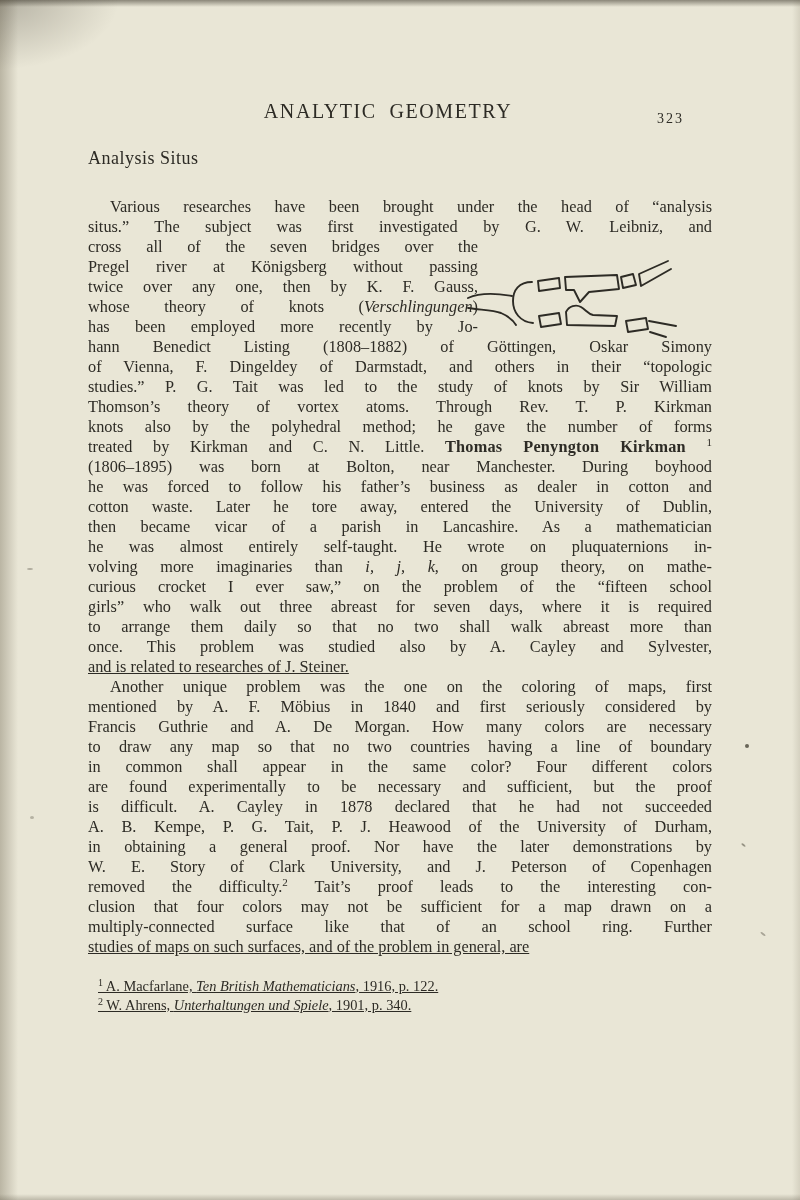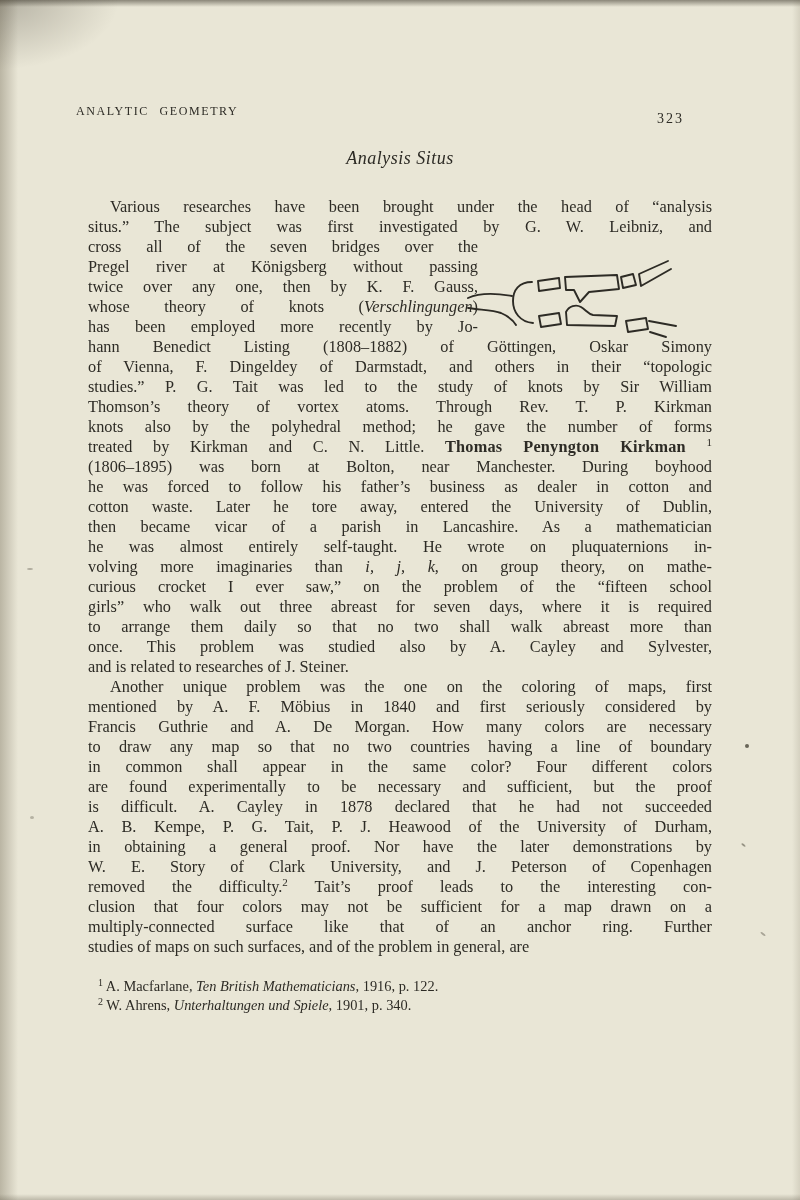--- a/index.html
+++ b/index.html
@@ -24,33 +24,33 @@
   .speck{position:absolute;background:rgba(62,57,45,.75);border-radius:50%;}
   .speck.s1{left:745px;top:744px;width:4px;height:4px;}
   .speck.s2{left:741px;top:844px;width:5px;height:2px;transform:rotate(40deg);opacity:.65;}
   .speck.s3{left:760px;top:933px;width:6px;height:2px;transform:rotate(38deg);opacity:.5;}
   .speck.s4{left:27px;top:568px;width:6px;height:2px;opacity:.45;}
   .speck.s5{left:30px;top:816px;width:4px;height:3px;opacity:.4;}
 
   .text-block{position:absolute;left:88px;top:100px;width:624px;}
 
   .running-head{position:relative;height:22px;}
-  .running-title{display:block;transform:translateX(-12px);
-    font-size:12px;letter-spacing:1.6px;word-spacing:6px;line-height:22px;}
+  .running-title{display:block;text-align:center;transform:translateX(-12px);
+    font-size:20px;letter-spacing:1.6px;word-spacing:6px;line-height:22px;}
   .folio{position:absolute;right:28px;top:8px;font-size:14px;letter-spacing:2px;line-height:22px;}
 
-  .situs{margin-top:25px;height:22px;text-align:center;font-style:italic;
+  .situs{margin-top:25px;height:22px;
     font-size:18px;letter-spacing:.5px;line-height:22px;}
 
   .body-text{position:relative;margin-top:28px;}
 
   .ln{font-size:16.3px;line-height:20px;height:20px;
     text-align:justify;text-align-last:justify;overflow:visible;}
   .ln.narrow{width:390px;}
-  .ln.last{text-align-last:left;}
+  .ln.last{text-align-last:left;text-decoration:underline;}
   .ln.indent{text-indent:22px;}
   .it{font-style:italic;}
   .bd{font-weight:bold;letter-spacing:.2px;}
   .sup{font-size:11px;vertical-align:6px;line-height:0;}
 
   .figure{position:absolute;left:377px;top:49px;width:215px;height:112px;}
   .figure svg{display:block;width:215px;height:112px;}
   .figure path{fill:none;stroke:var(--ink,#2d2b25);stroke-width:1.9;
     stroke-linecap:round;stroke-linejoin:round;}
 
@@ -144,21 +144,21 @@
         <div class="ln"><span>Francis Guthrie and A. De Morgan.  How many colors are necessary</span></div>
         <div class="ln"><span>to draw any map so that no two countries having a line of boundary</span></div>
         <div class="ln"><span>in common shall appear in the same color?  Four different colors</span></div>
         <div class="ln"><span>are found experimentally to be necessary and sufficient, but the proof</span></div>
         <div class="ln"><span>is difficult.  A. Cayley in 1878 declared that he had not succeeded</span></div>
         <div class="ln"><span>A. B. Kempe, P. G. Tait, P. J. Heawood of the University of Durham,</span></div>
         <div class="ln"><span>in obtaining a general proof.  Nor have the later demonstrations by</span></div>
         <div class="ln"><span>W. E. Story of Clark University, and J. Peterson of Copenhagen</span></div>
         <div class="ln"><span>removed the difficulty.</span><span class="sup">2</span><span>  Tait’s proof leads to the interesting con-</span></div>
         <div class="ln"><span>clusion that four colors may not be sufficient for a map drawn on a</span></div>
-        <div class="ln"><span>multiply-connected surface like that of an anchor ring.  Further</span></div>
+        <div class="ln"><span>multiply-connected surface like that of an school ring.  Further</span></div>
         <div class="ln last"><span>studies of maps on such surfaces, and of the problem in general, are</span></div>
       </div>
 
     <div class="footnotes">
         <div class="ln last"><span class="sup">1</span><span> A. Macfarlane, </span><span class="it">Ten British Mathematicians</span><span>, 1916, p. 122.</span></div>
         <div class="ln last"><span class="sup">2</span><span> W. Ahrens, </span><span class="it">Unterhaltungen und Spiele</span><span>, 1901, p. 340.</span></div>
       </div>
 
   </div>
 </div>

